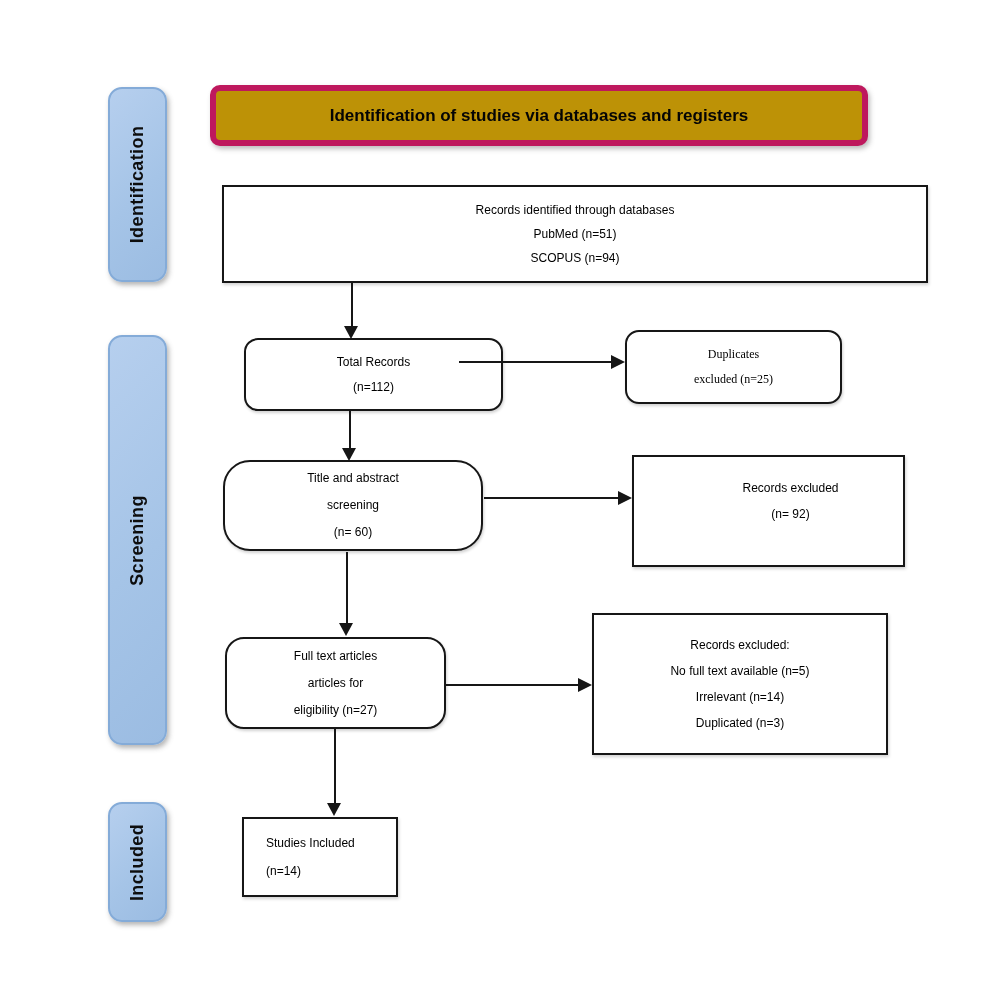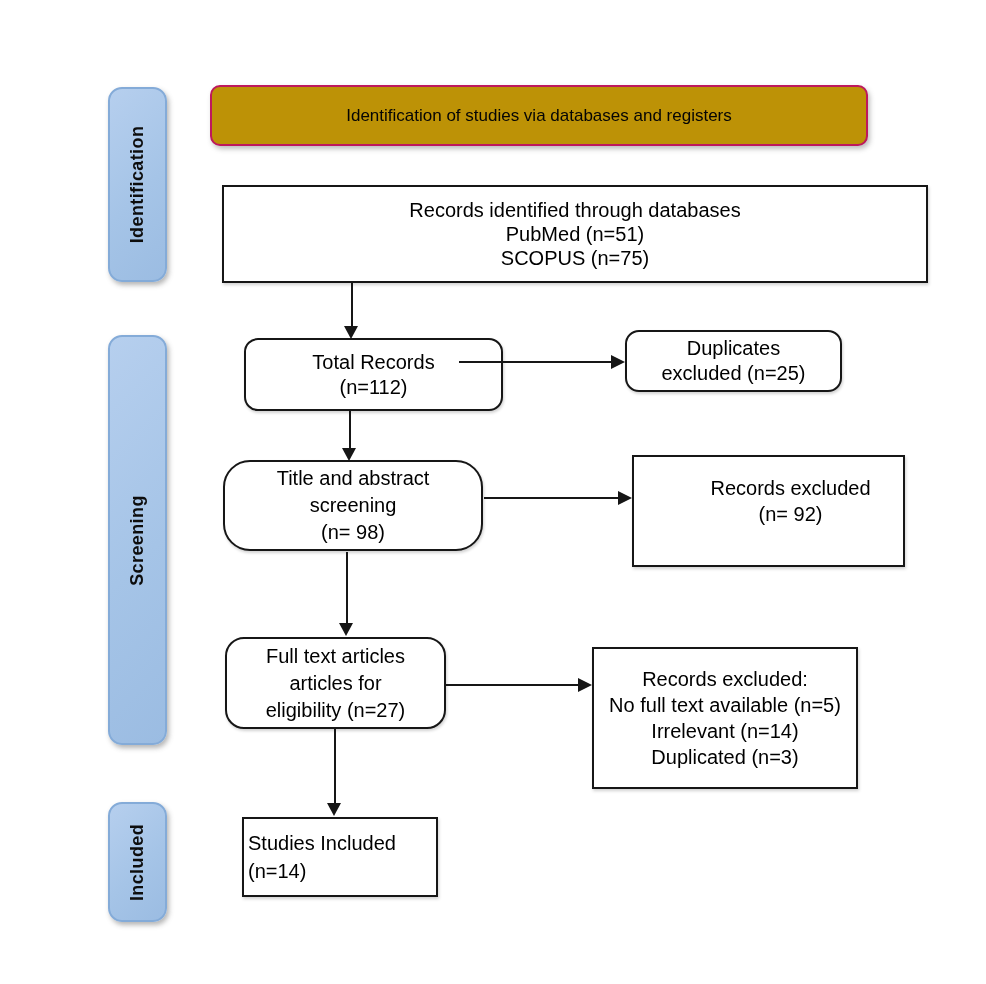--- a/index.html
+++ b/index.html
@@ -38,57 +38,58 @@
     letter-spacing: 0.4px;
     color: #0d0d0d;
   }
 
   
   .banner {
     position: absolute;
     left: 210px; top: 85px;
     width: 658px; height: 61px;
     background: #bd9206;
-    border: 2px solid #be185d;
+    border: 6px solid #be185d;
     border-radius: 10px;
     box-shadow: 2px 3px 5px rgba(110,110,110,0.45);
     display: flex;
     align-items: center;
     justify-content: center;
     font-size: 17px;
     color: #050505;
+    font-weight: bold;
   }
 
   
   .box {
     position: absolute;
     background: #ffffff;
     border: 2px solid #161616;
     box-shadow: 1px 2px 3px rgba(0,0,0,0.18);
     display: flex;
     flex-direction: column;
     justify-content: center;
     align-items: center;
     text-align: center;
-    font-size: 20px;
+    font-size: 12px;
     line-height: 25px;
     color: #000;
   }
   .rounded { border-radius: 14px; }
 
   .box-records-identified { left: 222px; top: 185px; width: 706px; height: 98px; line-height: 24px; }
   .box-total-records      { left: 244px; top: 338px; width: 259px; height: 73px; }
-  .box-duplicates         { left: 625px; top: 330px; width: 217px; height: 62px; }
+  .box-duplicates         { left: 625px; top: 330px; width: 217px; height: 74px; font-family: Liberation Serif, serif; }
   .box-title-abstract     { left: 223px; top: 460px; width: 260px; height: 91px; line-height: 27px; border-radius: 27px; }
   .box-records-excl-scr   { left: 632px; top: 455px; width: 273px; height: 112px;
                             justify-content: flex-start; padding-top: 18px; line-height: 26px; padding-left: 44px; }
   .box-full-text          { left: 225px; top: 637px; width: 221px; height: 92px; line-height: 27px; border-radius: 19px; }
-  .box-records-excl-ft    { left: 592px; top: 613px; width: 266px; height: 142px; line-height: 26px; margin-top: 34px; }
-  .box-studies-included   { left: 242px; top: 817px; width: 196px; height: 80px;
-                            align-items: flex-start; text-align: left; padding-left: 4px; line-height: 28px; }
+  .box-records-excl-ft    { left: 592px; top: 613px; width: 296px; height: 142px; line-height: 26px; }
+  .box-studies-included   { left: 242px; top: 817px; width: 156px; height: 80px;
+                            align-items: flex-start; text-align: left; padding-left: 22px; line-height: 28px; }
 
   
   .vline { position: absolute; width: 2px;  background: #161616; }
   .hline { position: absolute; height: 2px; background: #161616; }
   .ah-down {
     position: absolute; width: 0; height: 0;
     border-left: 7px solid transparent;
     border-right: 7px solid transparent;
     border-top: 13px solid #161616;
   }
@@ -123,37 +124,37 @@
     <span class="vtext">Included</span>
   </div>
 
   <div class="banner">
     <span>Identification of studies via databases and registers</span>
   </div>
 
   <div class="box box-records-identified">
     <span>Records identified through databases</span>
     <span>PubMed (n=51)</span>
-    <span>SCOPUS (n=75)</span>
+    <span>SCOPUS (n=94)</span>
   </div>
 
   <div class="box rounded box-total-records">
     <span>Total Records</span>
     <span>(n=112)</span>
   </div>
 
   <div class="box rounded box-duplicates">
     <span>Duplicates</span>
     <span>excluded (n=25)</span>
   </div>
 
   <div class="box box-title-abstract">
     <span>Title and abstract</span>
     <span>screening</span>
-    <span>(n= 98)</span>
+    <span>(n= 60)</span>
   </div>
 
   <div class="box box-records-excl-scr">
     <span>Records excluded</span>
     <span>(n= 92)</span>
   </div>
 
   <div class="box box-full-text">
     <span>Full text articles</span>
     <span>articles for</span>

